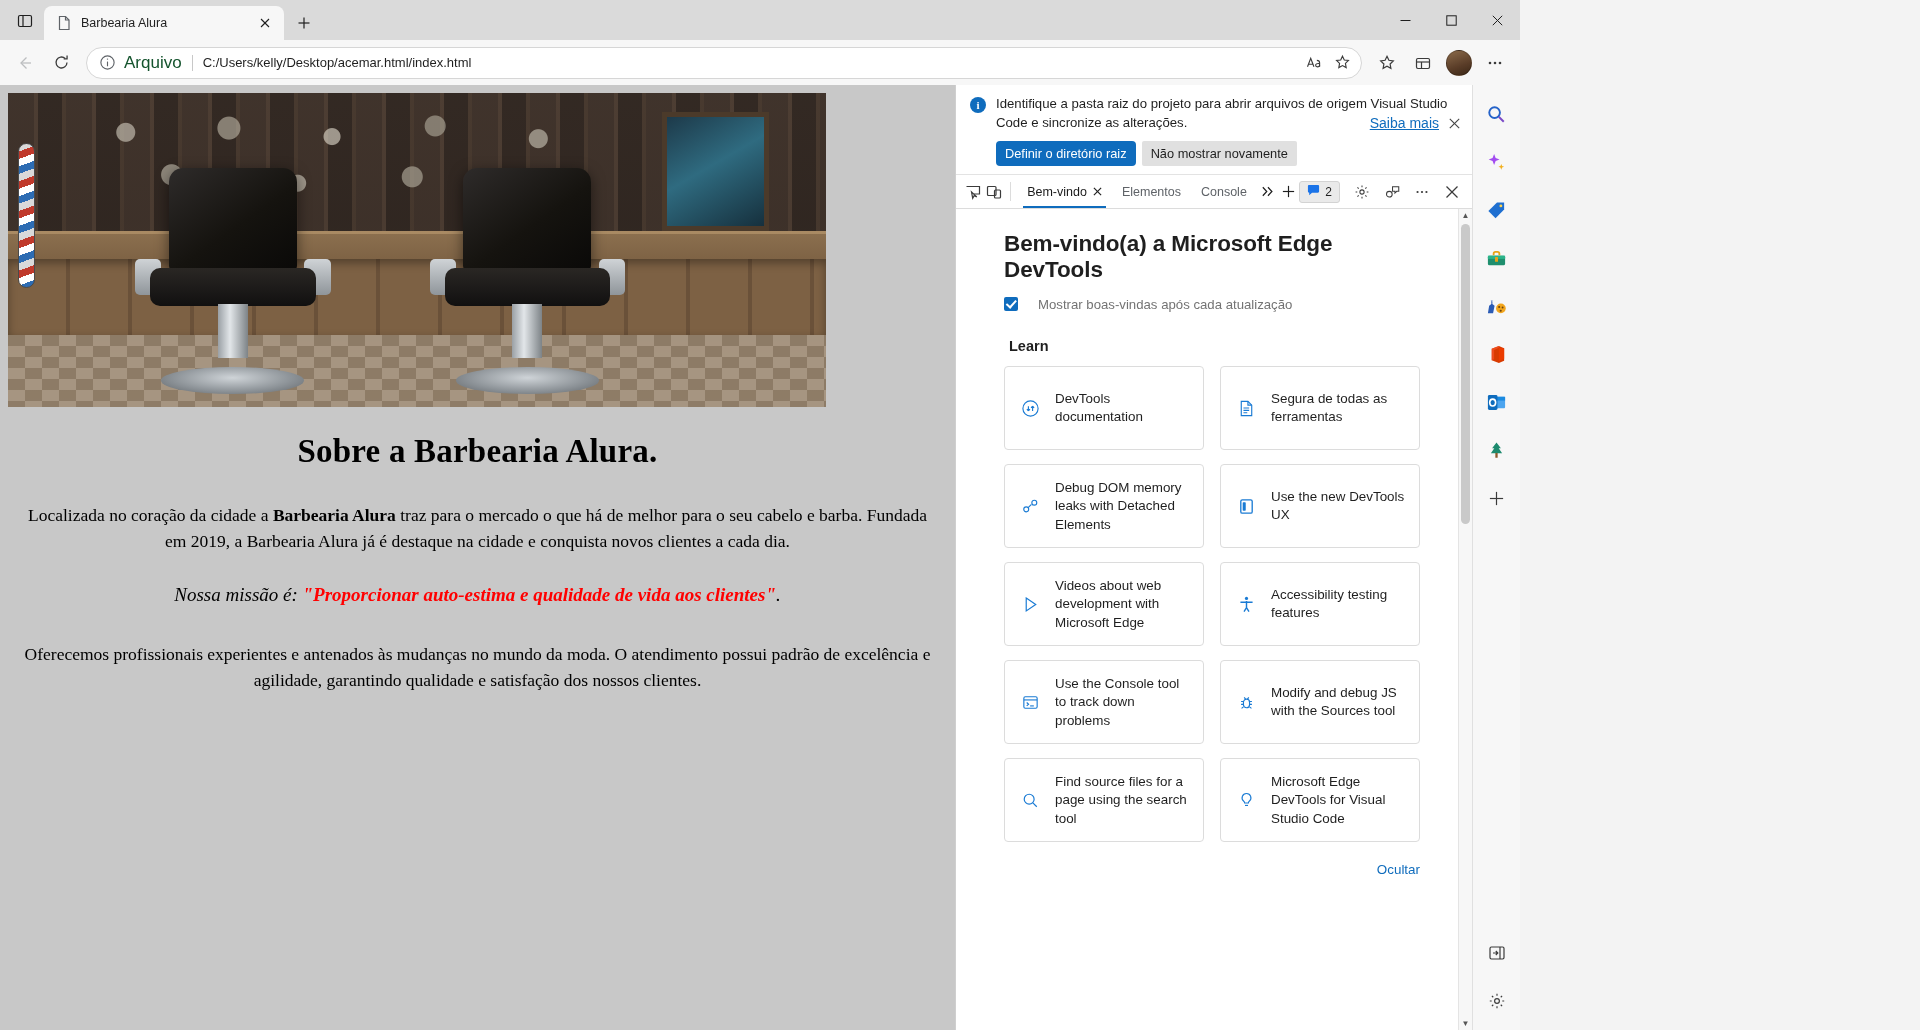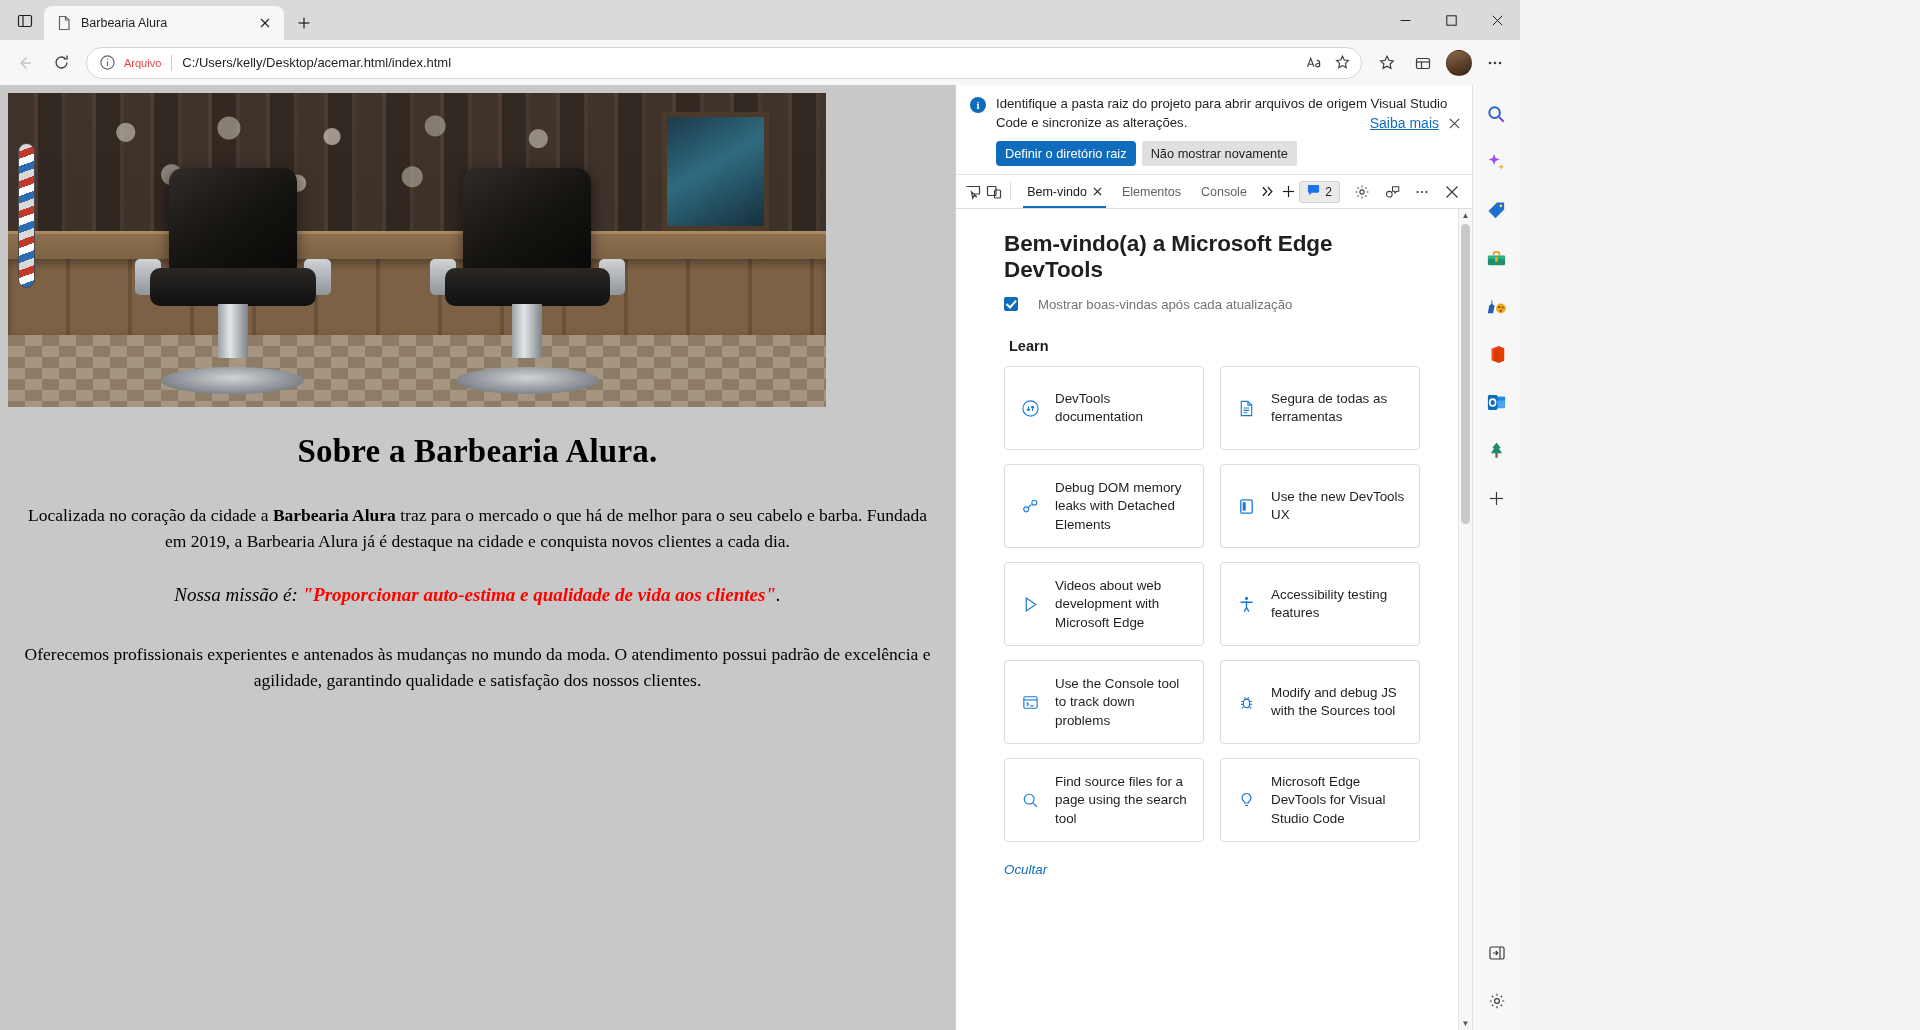--- a/index.html
+++ b/index.html
@@ -58,21 +58,21 @@
     width: 34px; height: 34px; border-radius: 5px;
     display: flex; align-items: center; justify-content: center; cursor: pointer; color: #5f6368;
   }
   .navbtn.disabled { opacity: .38; cursor: default; }
   .omnibox {
     flex: 1 1 auto; height: 32px; background: #fff; border-radius: 16px;
     display: flex; align-items: center; padding: 0 6px 0 12px; margin: 0 6px;
     border: 1px solid #d6d6d6;
   }
   .omnibox-info { width: 18px; height: 18px; flex: 0 0 18px; margin-right: 7px; color: #5f6368; }
-  .omnibox-scheme { font-size: 11px; color: #ef4444; white-space: nowrap; }
+  .omnibox-scheme { font-size: 17px; color: #14532d; white-space: nowrap; }
   .omnibox-sep { width: 1px; height: 16px; background: #c8c8c8; margin: 0 10px; flex: 0 0 1px; }
   .omnibox-url { font-size: 13px; color: #1f1f1f; white-space: nowrap; overflow: hidden; text-overflow: ellipsis; flex: 1 1 auto; }
   .omnibox-actions { display: flex; align-items: center; gap: 2px; }
   .omni-icon {
     width: 26px; height: 26px; border-radius: 5px;
     display: flex; align-items: center; justify-content: center; cursor: pointer; color: #444;
   }
   .avatar {
     width: 26px; height: 26px; border-radius: 50%; cursor: pointer;
     background: linear-gradient(160deg,#8a6a4a 0%,#5a3d28 60%,#3b2717 100%);
@@ -236,21 +236,21 @@
   }
   .learn-head { font-size: 14.5px; font-weight: 700; color: #1f1f1f; margin: 26px 5px 12px; }
   .card-grid { display: grid; grid-template-columns: 1fr 1fr; gap: 14px 16px; }
   .card {
     border: 1px solid #dcdcdc; border-radius: 4px; background: #fff;
     min-height: 84px; display: flex; align-items: center; gap: 14px;
     padding: 12px 14px; cursor: pointer;
   }
   .card-icon { width: 22px; flex: 0 0 22px; display: flex; align-items: center; justify-content: center; color: #1a7bd4; }
   .card-label { font-size: 13.4px; color: #1f1f1f; line-height: 1.38; }
-  .hide-link { text-align: left; margin: 18px 0 33px; font-style: italic; }
+  .hide-link { text-align: right; margin: 18px 0 33px; }
   .hide-link span { font-size: 13.4px; color: #0f6cbd; cursor: pointer; }
 
   .dt-scrollbar {
     width: 14px; flex: 0 0 14px; background: #f7f7f7; border-left: 1px solid #e4e4e4;
     display: flex; flex-direction: column; align-items: center; cursor: pointer;
   }
   .sb-arrow { font-size: 8px; color: #555; padding: 2px 0; }
   .sb-thumb { width: 9px; background: #c9c9c9; border-radius: 5px; margin: 2px 0; }
 
   

